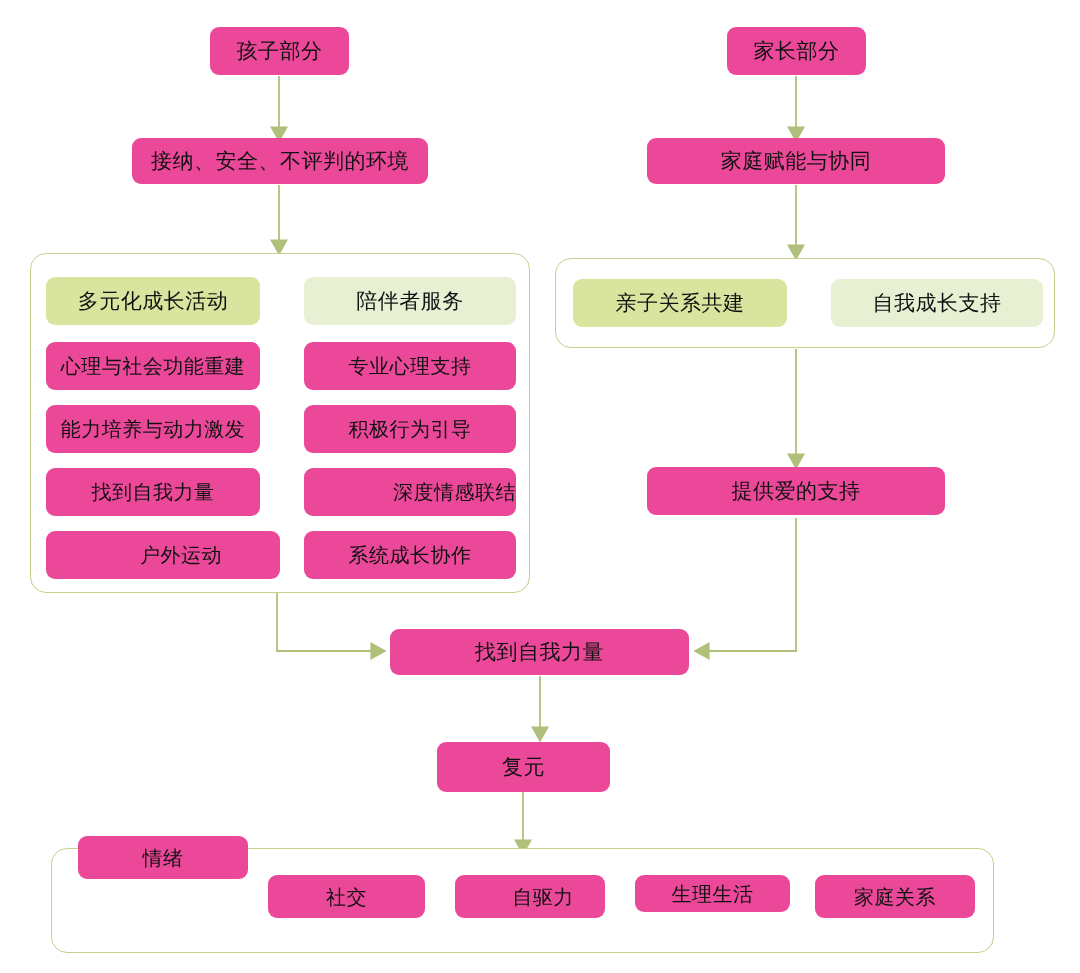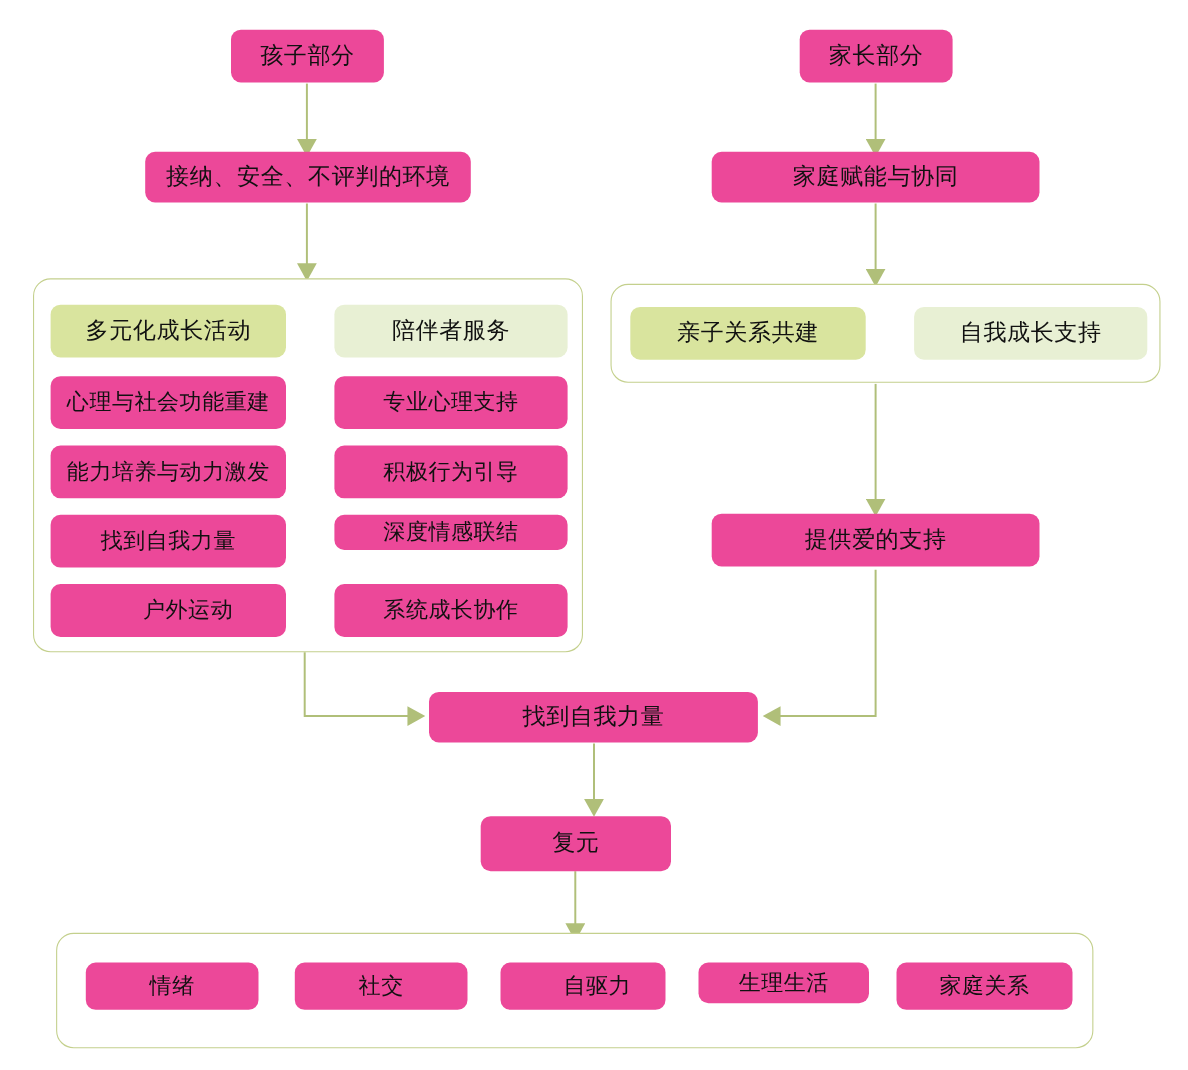--- a/index.html
+++ b/index.html
@@ -122,34 +122,34 @@
   </div>
   <div class="node grey" style="left:46px; top:342px; width:214px; height:48px;">
     <span>心理与社会功能重建</span>
   </div>
   <div class="node grey" style="left:46px; top:405px; width:214px; height:48px;">
     <span>能力培养与动力激发</span>
   </div>
   <div class="node grey" style="left:46px; top:468px; width:214px; height:48px;">
     <span>找到自我力量</span>
   </div>
-  <div class="node grey" style="left:46px; top:531px; width:214px; height:48px;padding-left:36px;">
+  <div class="node grey" style="left:46px; top:531px; width:234px; height:48px;padding-left:36px;">
     <span>户外运动</span>
   </div>
 
   <div class="node palegreen" style="left:304px; top:277px; width:212px; height:48px;">
     <span>陪伴者服务</span>
   </div>
   <div class="node grey" style="left:304px; top:342px; width:212px; height:48px;">
     <span>专业心理支持</span>
   </div>
   <div class="node grey" style="left:304px; top:405px; width:212px; height:48px;">
     <span>积极行为引导</span>
   </div>
-  <div class="node grey" style="left:304px; top:468px; width:212px; height:32px;">
+  <div class="node grey" style="left:304px; top:468px; width:212px; height:48px;justify-content:flex-end;">
     <span>深度情感联结</span>
   </div>
   <div class="node grey" style="left:304px; top:531px; width:212px; height:48px;">
     <span>系统成长协作</span>
   </div>
 
   <div class="node green" style="left:727px; top:27px; width:139px; height:48px;">
     <span>家长部分</span>
   </div>
 
@@ -173,21 +173,21 @@
   <div class="node green" style="left:390px; top:629px; width:299px; height:46px;">
     <span>找到自我力量</span>
   </div>
 
   <div class="node green" style="left:437px; top:742px; width:173px; height:50px;">
     <span>复元</span>
   </div>
 
   <div class="panel" style="left:51px; top:848px; width:943px; height:105px;"></div>
 
-  <div class="node grey" style="left:78px; top:875px; width:157px; height:43px;">
+  <div class="node grey" style="left:78px; top:836px; width:170px; height:43px;">
     <span>情绪</span>
   </div>
   <div class="node grey" style="left:268px; top:875px; width:157px; height:43px;">
     <span>社交</span>
   </div>
   <div class="node grey" style="left:455px; top:875px; width:150px; height:43px;padding-left:26px;">
     <span>自驱力</span>
   </div>
   <div class="node grey" style="left:635px; top:875px; width:155px; height:37px;">
     <span>生理生活</span>

